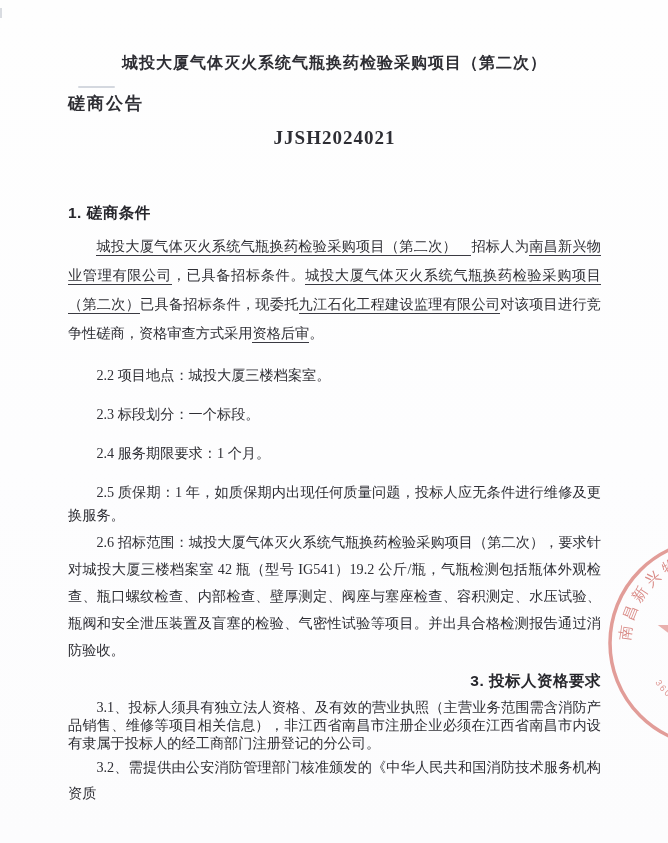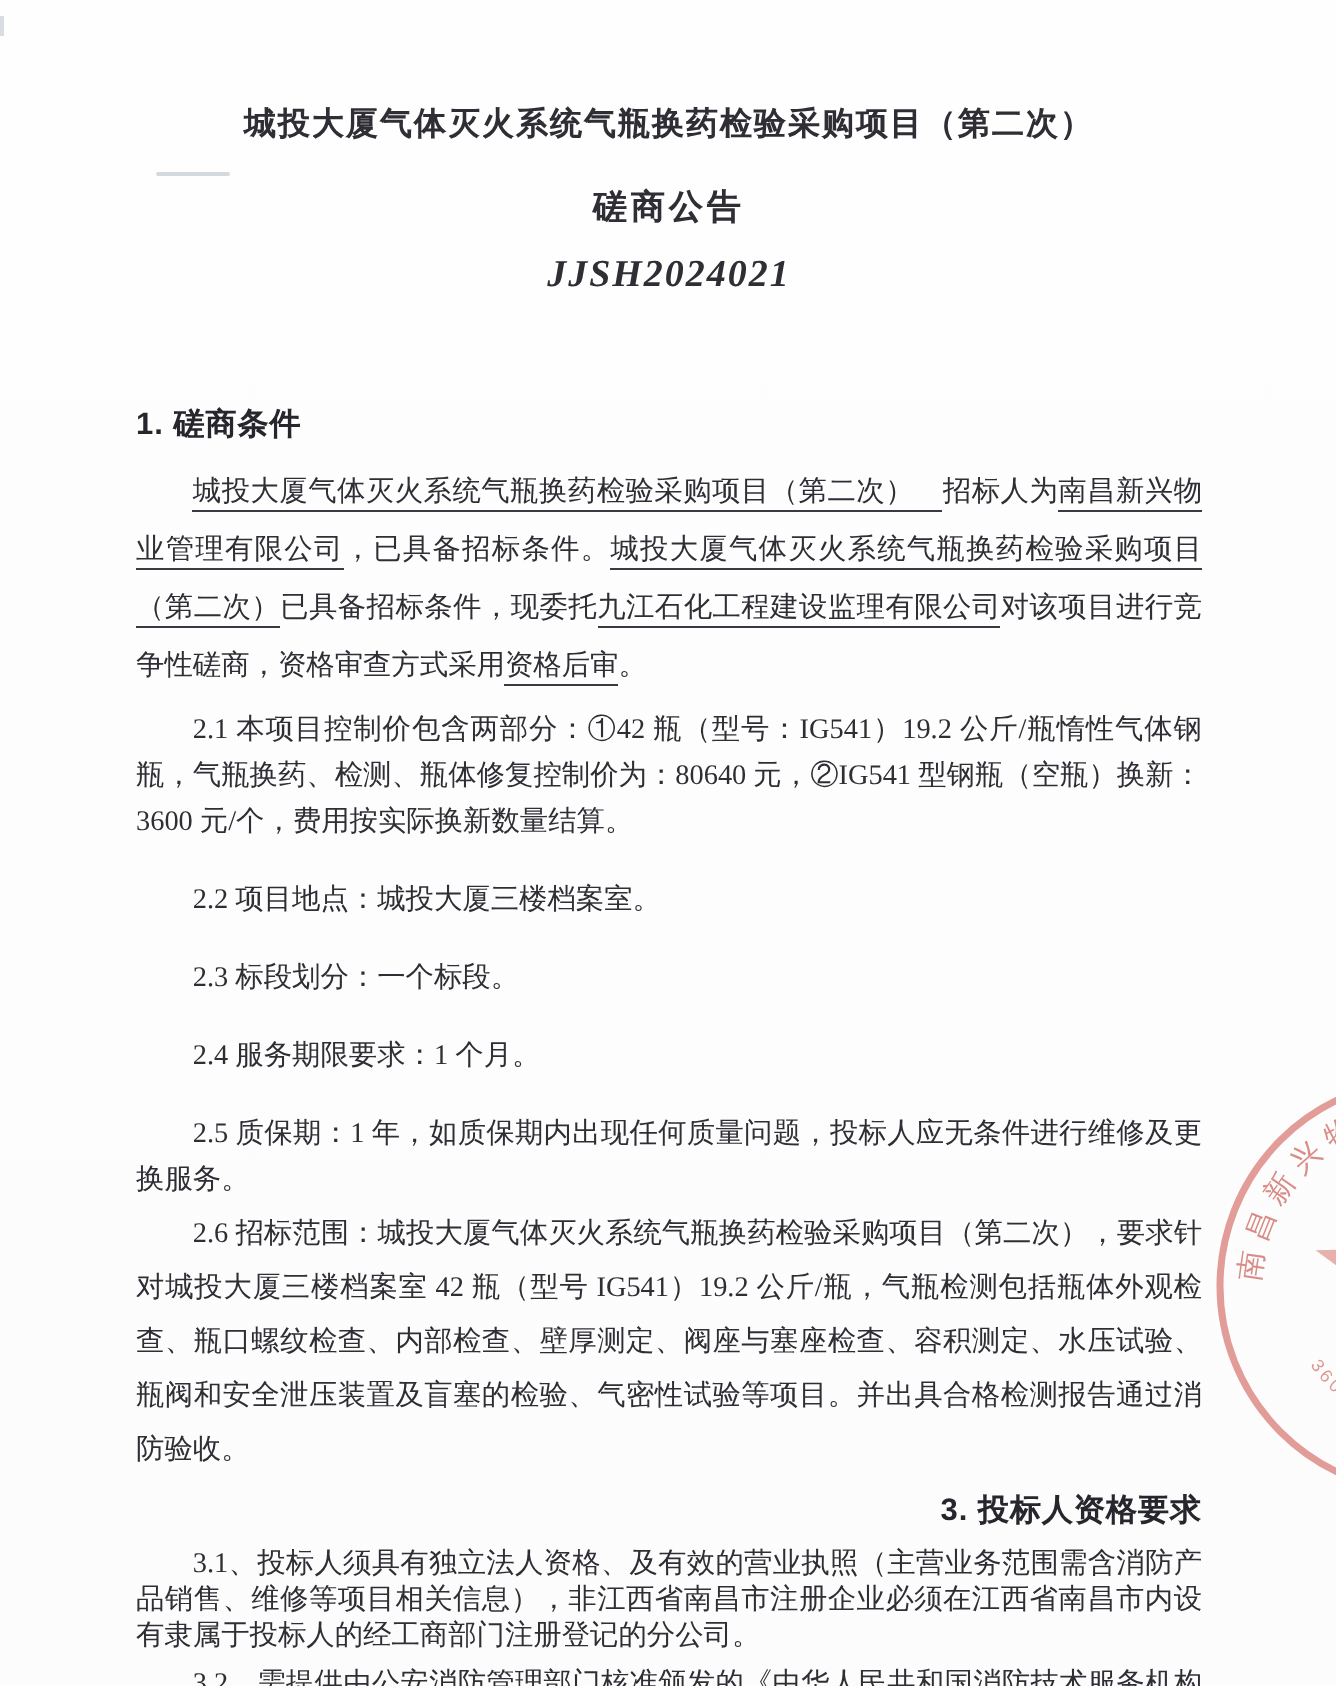--- a/index.html
+++ b/index.html
@@ -18,27 +18,26 @@
   .doc {
     position:absolute; left:68px; top:40px; width:533px;
     padding-top:12px;
   }
   .title {
     font-size:16px; line-height:22px; font-weight:bold;
     text-align:center; letter-spacing:1px; margin:0;
   }
   .subtitle {
     font-size:17px; line-height:24px; font-weight:bold;
-    text-align:center; letter-spacing:2px; margin:18px 0 0 0;
+    letter-spacing:2px; margin:18px 0 0 0;
   }
   .doc-number {
     font-size:19px; line-height:24px; font-weight:bold;
     text-align:center; letter-spacing:1px; margin:10px 0 0 0;
     font-family:"Liberation Serif","DejaVu Serif",serif;
-    font-style:italic;
   }
   .sec-heading {
     font-family:"Liberation Sans","DejaVu Sans",sans-serif;
     font-size:15.5px; line-height:22px; font-weight:bold;
     color:#26262c; letter-spacing:0.5px; margin:0;
   }
   .sec1-heading { margin-top:52px; }
   .sec2-heading { margin-top:10px; }
   .sec3-heading { margin-top:6px; margin-left:6px;text-align:right; }
   .para {
@@ -81,21 +80,20 @@
 
   <div class="doc">
 
     <h1 class="title">城投大厦气体灭火系统气瓶换药检验采购项目（第二次）</h1>
     <h2 class="subtitle">磋商公告</h2>
     <h3 class="doc-number">JJSH2024021</h3>
 
     <h4 class="sec-heading sec1-heading">1. 磋商条件</h4>
     <p class="para p-s1 rich"><u>城投大厦气体灭火系统气瓶换药检验采购项目（第二次）　</u><span>招标人为</span><u>南昌新兴物业管理有限公司</u><span>，已具备招标条件。</span><u>城投大厦气体灭火系统气瓶换药检验采购项目（第二次）</u><span>已具备招标条件，现委托</span><u>九江石化工程建设监理有限公司</u><span>对该项目进行竞争性磋商，资格审查方式采用</span><u>资格后审</u><span>。</span></p>
 
-    <p class="para p-s2a rich"><span>2.1 本项目控制价包含两部分：①42 瓶（型号：IG541）19.2 公斤/瓶惰性气体钢瓶，气瓶换药、检测、瓶体修复控制价为：80640 元，②IG541 型钢瓶（空瓶）换新：3600 元/个，费用按实际换新数量结算。</span></p>
     <p class="para p-s2b rich"><span>2.2 项目地点：城投大厦三楼档案室。</span></p>
     <p class="para p-s2b rich"><span>2.3 标段划分：一个标段。</span></p>
     <p class="para p-s2b rich"><span>2.4 服务期限要求：1 个月。</span></p>
     <p class="para p-s2b rich"><span>2.5 质保期：1 年，如质保期内出现任何质量问题，投标人应无条件进行维修及更换服务。</span></p>
     <p class="para p-s2c rich"><span>2.6 招标范围：城投大厦气体灭火系统气瓶换药检验采购项目（第二次），要求针对城投大厦三楼档案室 42 瓶（型号 IG541）19.2 公斤/瓶，气瓶检测包括瓶体外观检查、瓶口螺纹检查、内部检查、壁厚测定、阀座与塞座检查、容积测定、水压试验、瓶阀和安全泄压装置及盲塞的检验、气密性试验等项目。并出具合格检测报告通过消防验收。</span></p>
 
     <h4 class="sec-heading sec3-heading">3. 投标人资格要求</h4>
     <p class="para p-s3a rich"><span>3.1、投标人须具有独立法人资格、及有效的营业执照（主营业务范围需含消防产品销售、维修等项目相关信息），非江西省南昌市注册企业必须在江西省南昌市内设有隶属于投标人的经工商部门注册登记的分公司。</span></p>
     <p class="para p-s3b rich"><span>3.2、需提供由公安消防管理部门核准颁发的《中华人民共和国消防技术服务机构资质</span></p>
 

